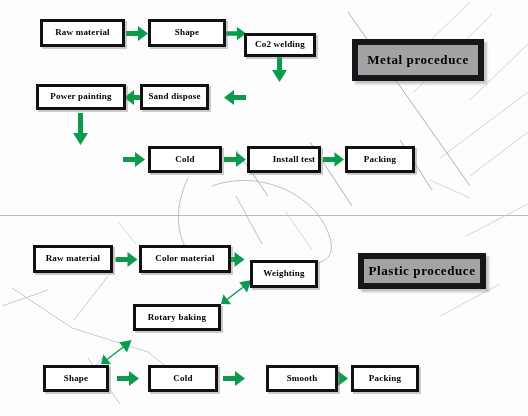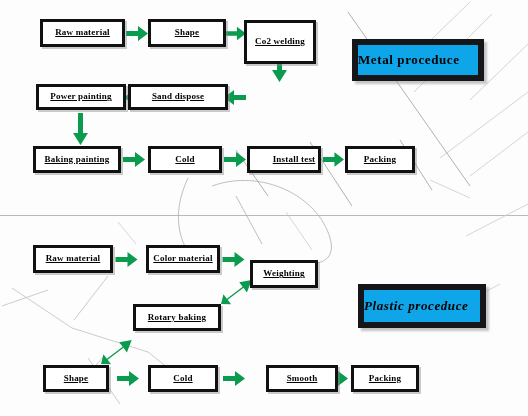--- a/index.html
+++ b/index.html
@@ -27,30 +27,31 @@
     justify-content: center;
     text-align: center;
     color: #000000;
     font-weight: bold;
     font-size: 9px;
     letter-spacing: 0.2px;
     line-height: 1.05;
     box-shadow: 2px 2px 0 rgba(140,140,140,0.45);
     z-index: 6;
   }
-  .box .lbl { display: block; padding: 0 2px; text-decoration: underline; }
+  .box .lbl { display: block; padding: 0 2px; }
 
   
   .title-box {
     position: absolute;
     box-sizing: border-box;
-    background: #0ea5e9;
+    background: #a3a3a3;
     border: 6px solid #14161a;
     display: flex;
     align-items: center;
+    justify-content: center;
     color: #000000;
     font-weight: bold;
     font-size: 13px;
     letter-spacing: 0.6px;
     box-shadow: 3px 3px 2px rgba(150,150,150,0.55);
     z-index: 6;
   }
 
   
   .arrow { position: absolute; z-index: 5; }
@@ -126,21 +127,21 @@
   <div class="divider" style="top:215px;"></div>
 
   <div class="box" style="left:40px;  top:19px;  width:85px;  height:28px;">
     <span class="lbl">Raw material</span>
   </div>
 
   <div class="box" style="left:148px; top:19px;  width:78px;  height:28px;">
     <span class="lbl">Shape</span>
   </div>
 
-  <div class="box" style="left:244px; top:20px;  width:72px;  height:44px;">
+  <div class="box" style="left:244px; top:33px;  width:72px;  height:24px;">
     <span class="lbl">Co2 welding</span>
   </div>
 
   <div class="arrow" style="left:126px; top:26px;">
     <svg width="22" height="15" viewBox="0 0 22 15">
       <path d="M0 5 L12 5 L12 0 L22 7.5 L12 15 L12 10 L0 10 Z" fill="#0a9b4e"></path>
     </svg>
   </div>
   <div class="arrow" style="left:226px; top:26px;">
     <svg width="20" height="15" viewBox="0 0 22 15">
@@ -151,21 +152,21 @@
   <div class="arrow" style="left:272px; top:50px;">
     <svg width="15" height="32" viewBox="0 0 15 32">
       <path d="M5 0 L10 0 L10 20 L15 20 L7.5 32 L0 20 L5 20 Z" fill="#0a9b4e"></path>
     </svg>
   </div>
 
   <div class="box" style="left:36px;  top:84px;  width:90px;  height:26px;">
     <span class="lbl">Power painting</span>
   </div>
 
-  <div class="box" style="left:128px; top:84px;  width:100px;  height:26px;">
+  <div class="box" style="left:140px; top:84px;  width:69px;  height:26px;">
     <span class="lbl">Sand dispose</span>
   </div>
 
 
   <div class="arrow" style="left:224px; top:90px;">
     <svg width="22" height="15" viewBox="0 0 22 15">
       <path d="M22 5 L10 5 L10 0 L0 7.5 L10 15 L10 10 L22 10 Z" fill="#0a9b4e"></path>
     </svg>
   </div>
   <div class="arrow" style="left:124px; top:90px;">
@@ -173,23 +174,20 @@
       <path d="M22 5 L10 5 L10 0 L0 7.5 L10 15 L10 10 L22 10 Z" fill="#0a9b4e"></path>
     </svg>
   </div>
 
   <div class="arrow" style="left:73px; top:113px;">
     <svg width="15" height="32" viewBox="0 0 15 32">
       <path d="M5 0 L10 0 L10 20 L15 20 L7.5 32 L0 20 L5 20 Z" fill="#0a9b4e"></path>
     </svg>
   </div>
 
-  <div class="box" style="left:33px;  top:146px; width:88px;  height:27px;">
-    <span class="lbl">Baking painting</span>
-  </div>
 
   <div class="box" style="left:148px; top:146px; width:74px;  height:27px;">
     <span class="lbl">Cold</span>
   </div>
 
   <div class="box" style="left:247px; top:146px; width:74px;  height:27px;padding-left:20px;">
     <span class="lbl">Install test</span>
   </div>
 
   <div class="box" style="left:345px; top:146px; width:70px;  height:27px;">
@@ -213,21 +211,21 @@
   </div>
 
   <div class="title-box" style="left:352px; top:39px; width:132px; height:42px;">
     <span>Metal  proceduce</span>
   </div>
 
   <div class="box" style="left:33px;  top:245px; width:80px;  height:28px;">
     <span class="lbl">Raw material</span>
   </div>
 
-  <div class="box" style="left:146px; top:245px; width:74px;  height:28px;">
+  <div class="box" style="left:139px; top:245px; width:92px;  height:28px;">
     <span class="lbl">Color material</span>
   </div>
 
   <div class="box" style="left:250px; top:245px; width:68px;  height:28px;margin-top:15px;">
     <span class="lbl">Weighting</span>
   </div>
 
   <div class="arrow" style="left:115px; top:252px;">
     <svg width="23" height="15" viewBox="0 0 22 15">
       <path d="M0 5 L12 5 L12 0 L22 7.5 L12 15 L12 10 L0 10 Z" fill="#0a9b4e"></path>
@@ -280,17 +278,17 @@
     <svg width="24" height="15" viewBox="0 0 22 15">
       <path d="M0 5 L12 5 L12 0 L22 7.5 L12 15 L12 10 L0 10 Z" fill="#0a9b4e"></path>
     </svg>
   </div>
   <div class="arrow" style="left:326px; top:371px;">
     <svg width="22" height="15" viewBox="0 0 22 15">
       <path d="M0 5 L12 5 L12 0 L22 7.5 L12 15 L12 10 L0 10 Z" fill="#0a9b4e"></path>
     </svg>
   </div>
 
-  <div class="title-box" style="left:358px; top:284px; width:128px; height:44px;font-style:italic;">
+  <div class="title-box" style="left:358px; top:253px; width:128px; height:36px;">
     <span>Plastic proceduce</span>
   </div>
 
 </div>
 
 </body></html>

